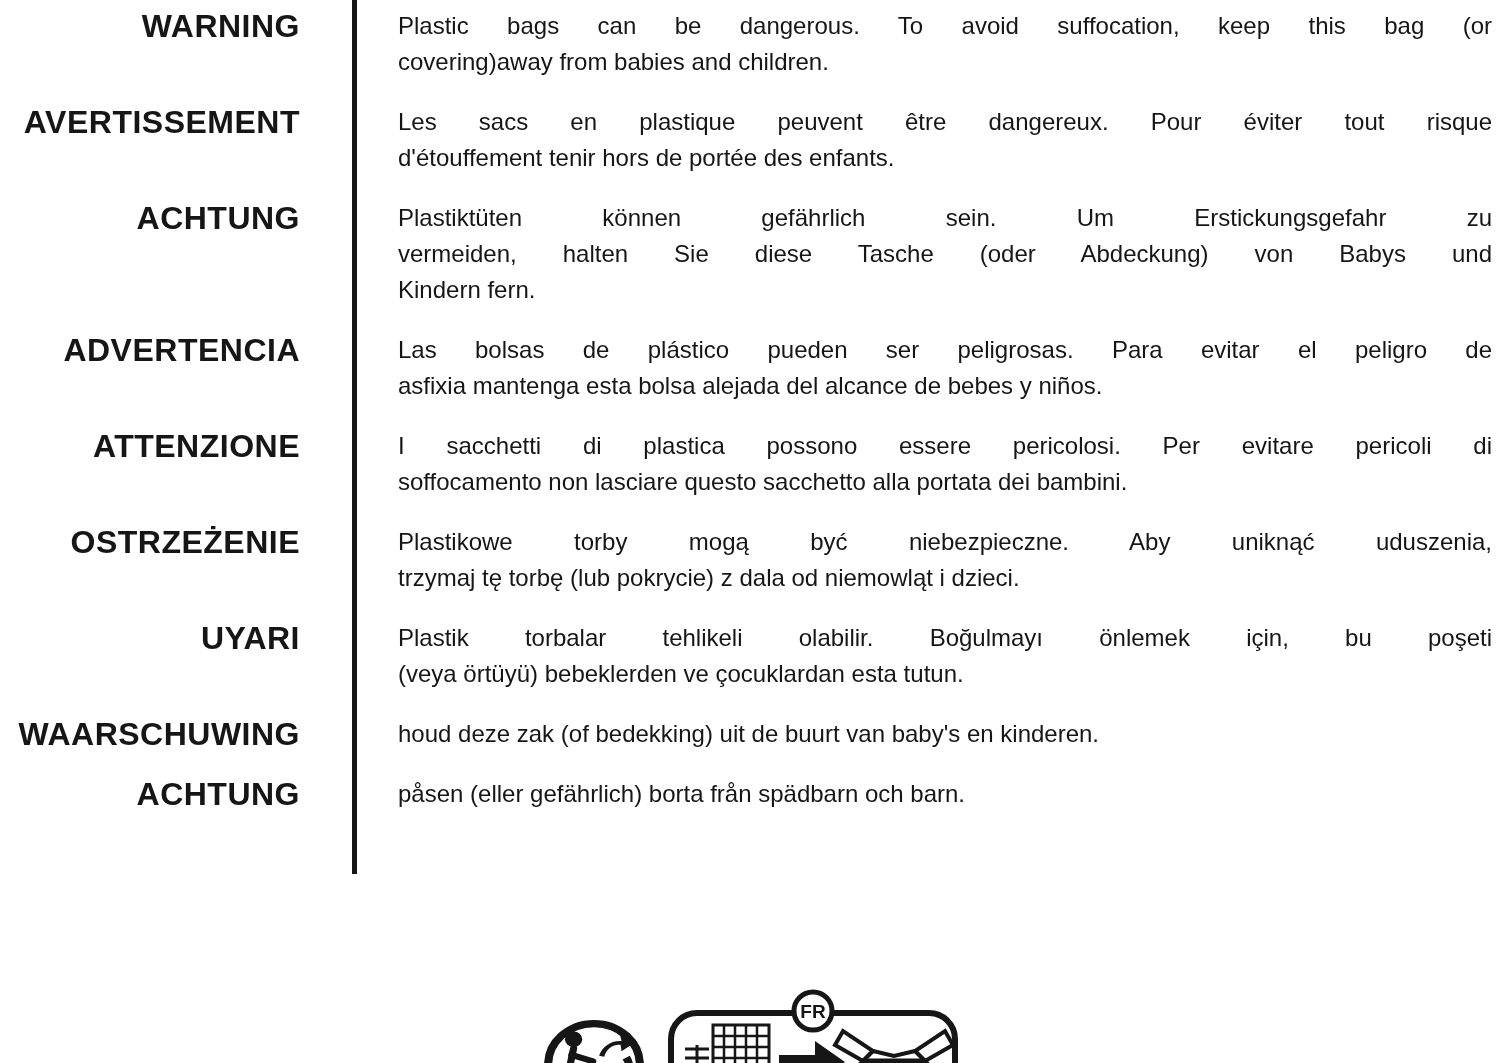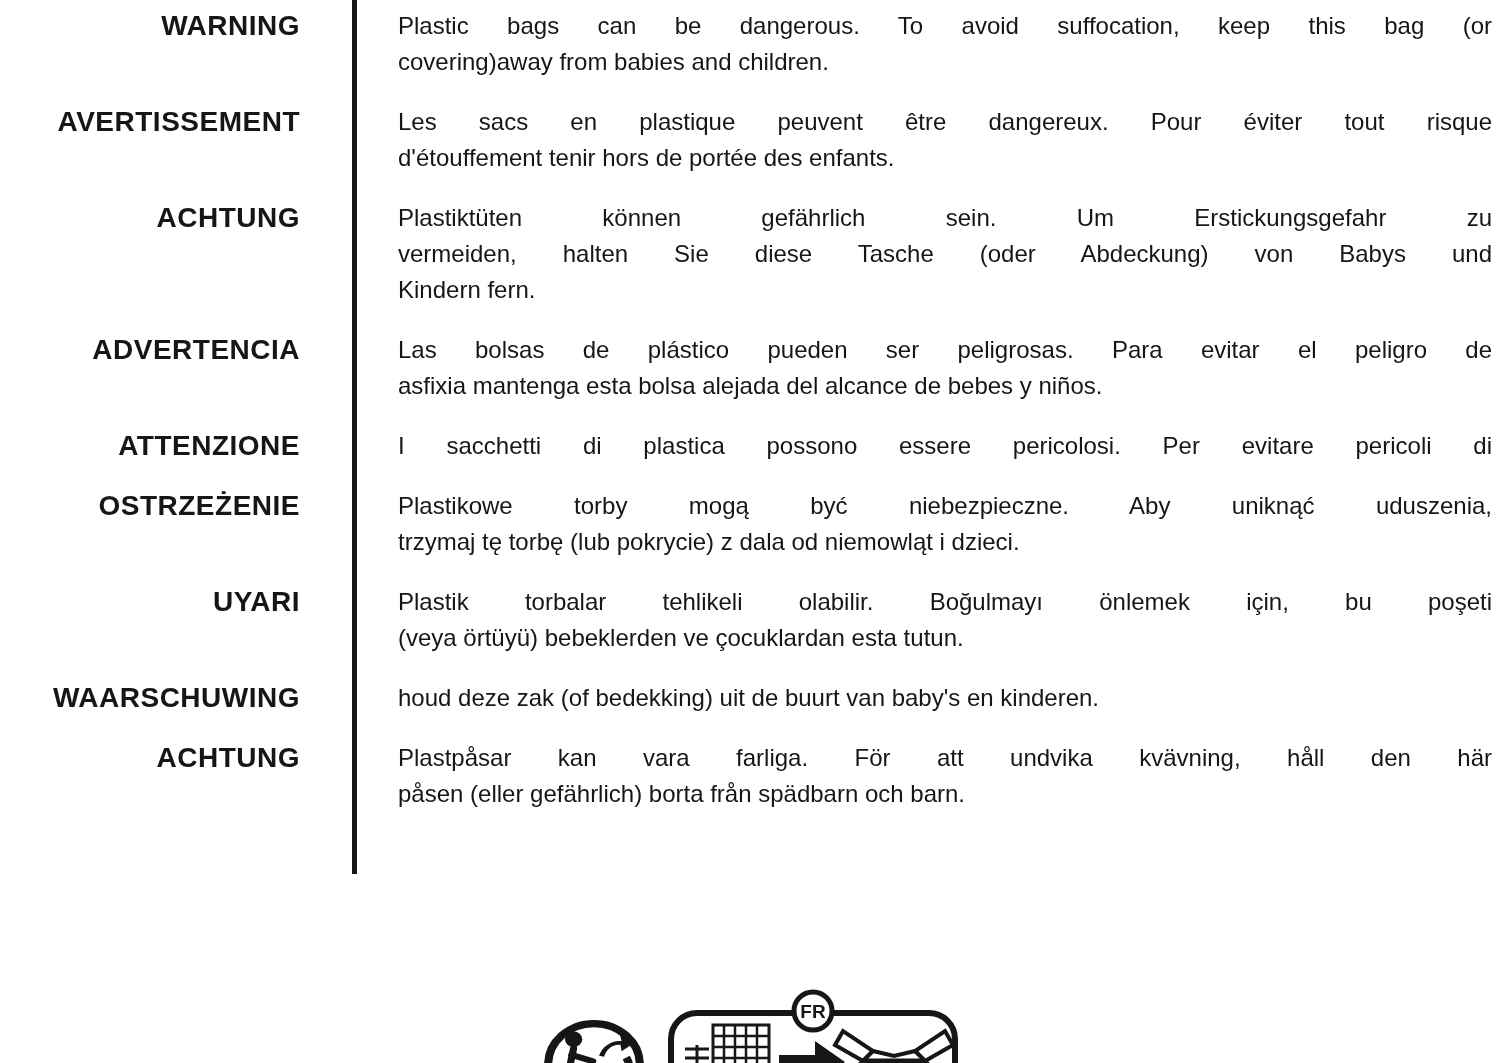--- a/index.html
+++ b/index.html
@@ -19,21 +19,21 @@
     width: 5px;
     height: 874px;
     background: #161616;
   }
   .rows { position: absolute; top: 8px; left: 0; width: 1500px; }
   .row { display: flex; margin-bottom: 24px; }
   .label {
     flex: 0 0 300px;
     text-align: right;
     font-weight: 700;
-    font-size: 28px;
+    font-size: 32px;
     line-height: 36px;
     letter-spacing: 0.5px;
   }
   .text {
     margin-left: 98px;
     width: 1094px;
     font-size: 24px;
     line-height: 36px;
   }
   .jl { display: block; text-align: justify; text-align-last: justify; }
@@ -95,20 +95,21 @@
       <div class="text">
         <span class="jl">Las bolsas de plástico pueden ser peligrosas. Para evitar el peligro de</span>
         <span class="ll">asfixia mantenga esta bolsa alejada del alcance de bebes y niños.</span>
       </div>
     </div>
 
     <div class="row">
       <div class="label">ATTENZIONE</div>
       <div class="text">
         <span class="jl">I sacchetti di plastica possono essere pericolosi. Per evitare pericoli di</span>
+        <span class="ll">soffocamento non lasciare questo sacchetto alla portata dei bambini.</span>
       </div>
     </div>
 
     <div class="row">
       <div class="label">OSTRZEŻENIE</div>
       <div class="text">
         <span class="jl">Plastikowe torby mogą być niebezpieczne. Aby uniknąć uduszenia,</span>
         <span class="ll">trzymaj tę torbę (lub pokrycie) z dala od niemowląt i dzieci.</span>
       </div>
     </div>
@@ -124,21 +125,20 @@
     <div class="row">
       <div class="label">WAARSCHUWING</div>
       <div class="text">
         <span class="ll">houd deze zak (of bedekking) uit de buurt van baby's en kinderen.</span>
       </div>
     </div>
 
     <div class="row">
       <div class="label">ACHTUNG</div>
       <div class="text">
-        <span class="jl">Plastpåsar kan vara farliga. För att undvika kvävning, håll den här</span>
         <span class="ll">påsen (eller gefährlich) borta från spädbarn och barn.</span>
       </div>
     </div>
 
   </div>
 
   <div class="footer">
 
     <div class="triman-wrap">
       <svg width="102" height="92" viewBox="0 0 100 100" preserveAspectRatio="none">

